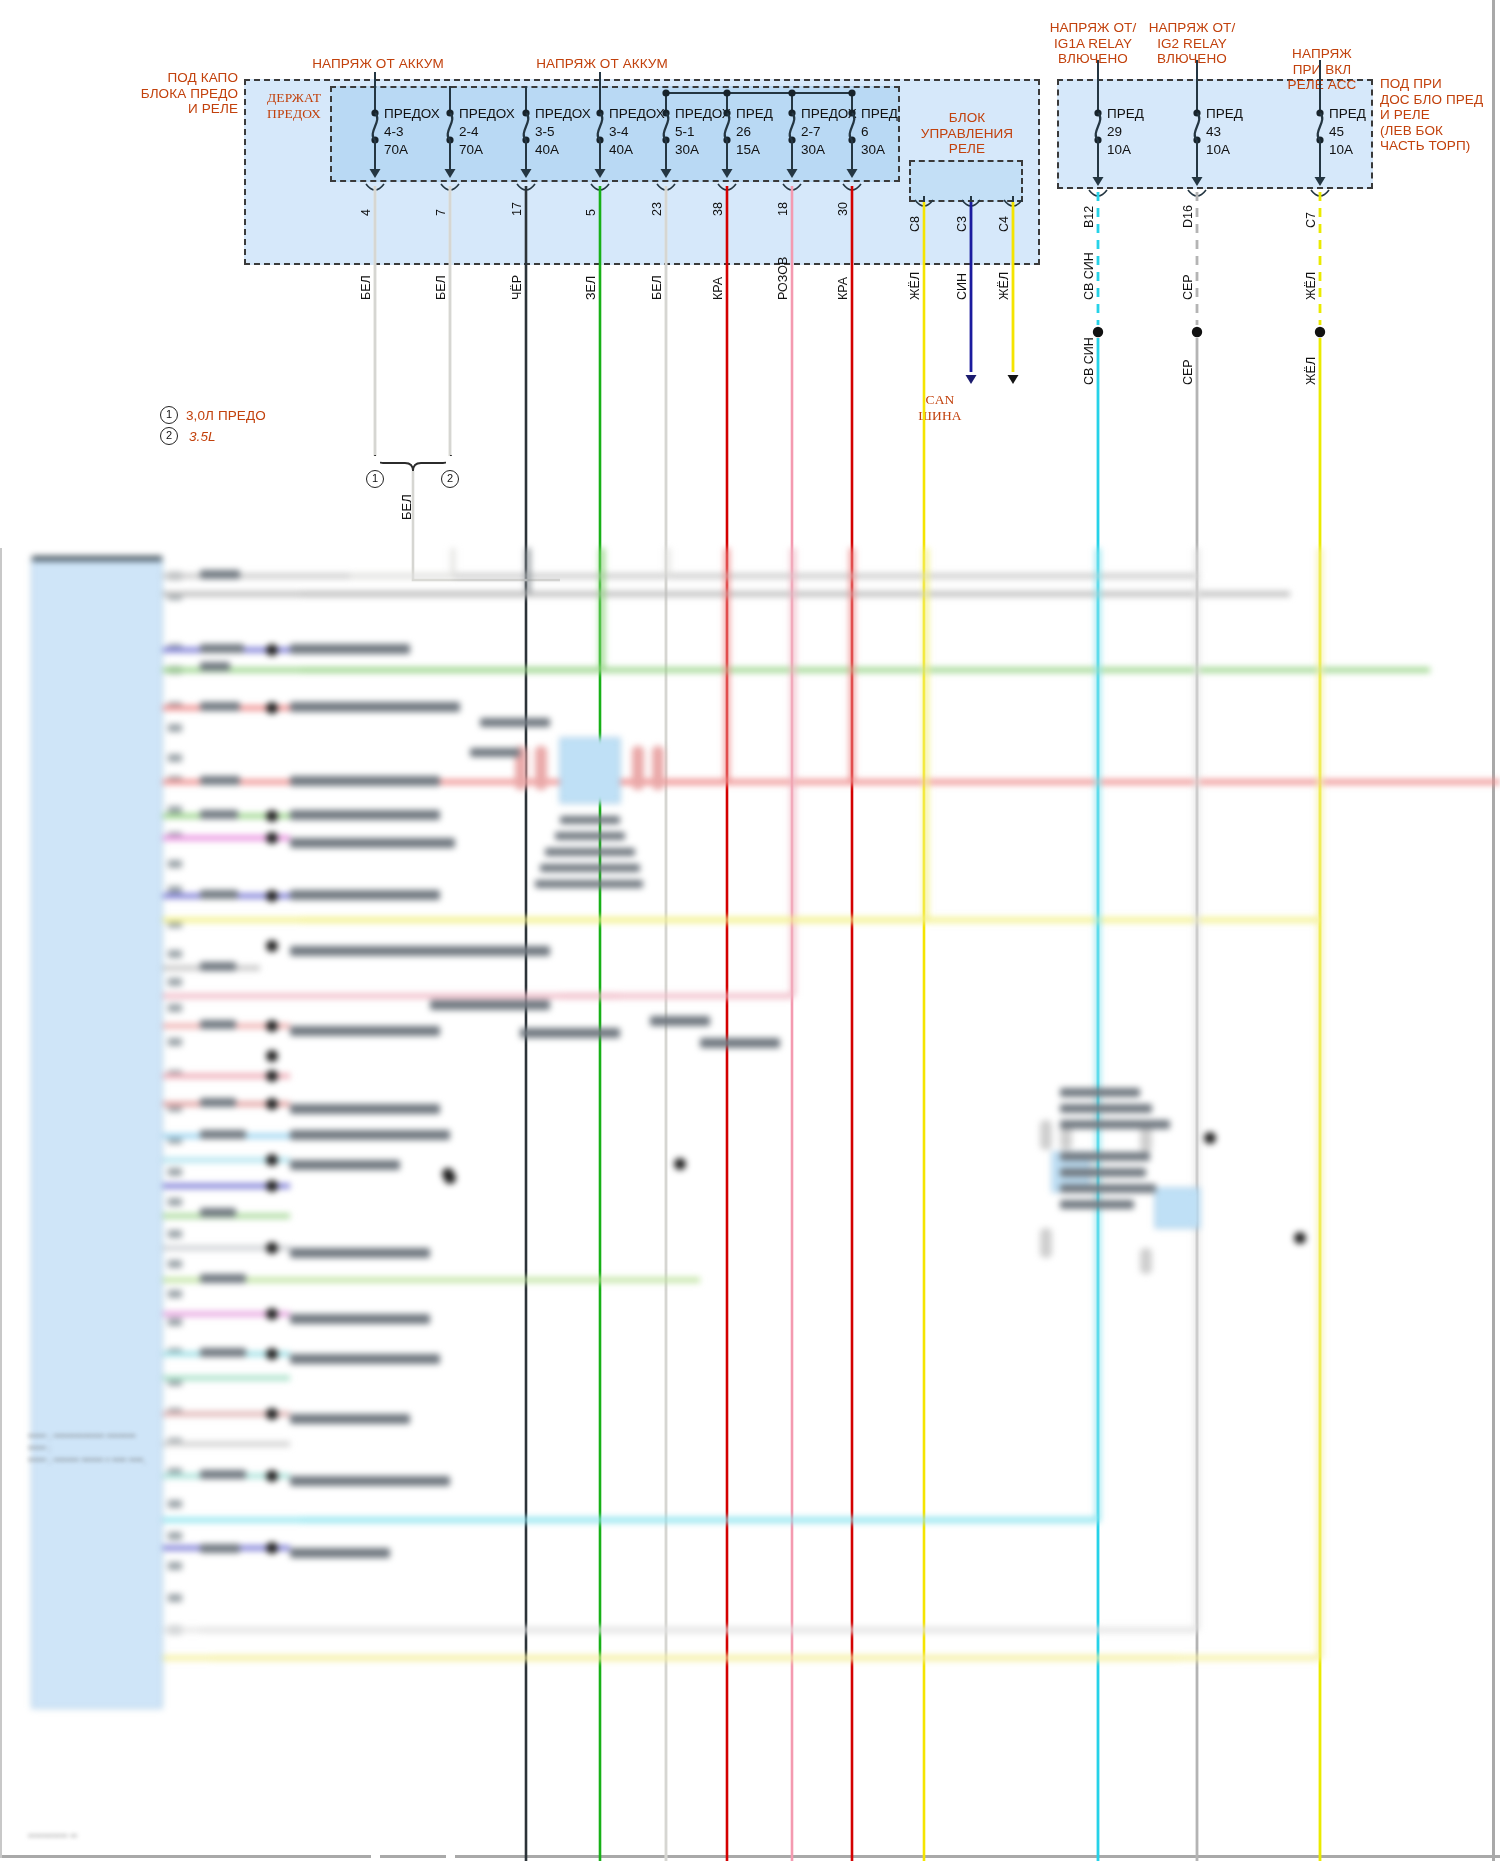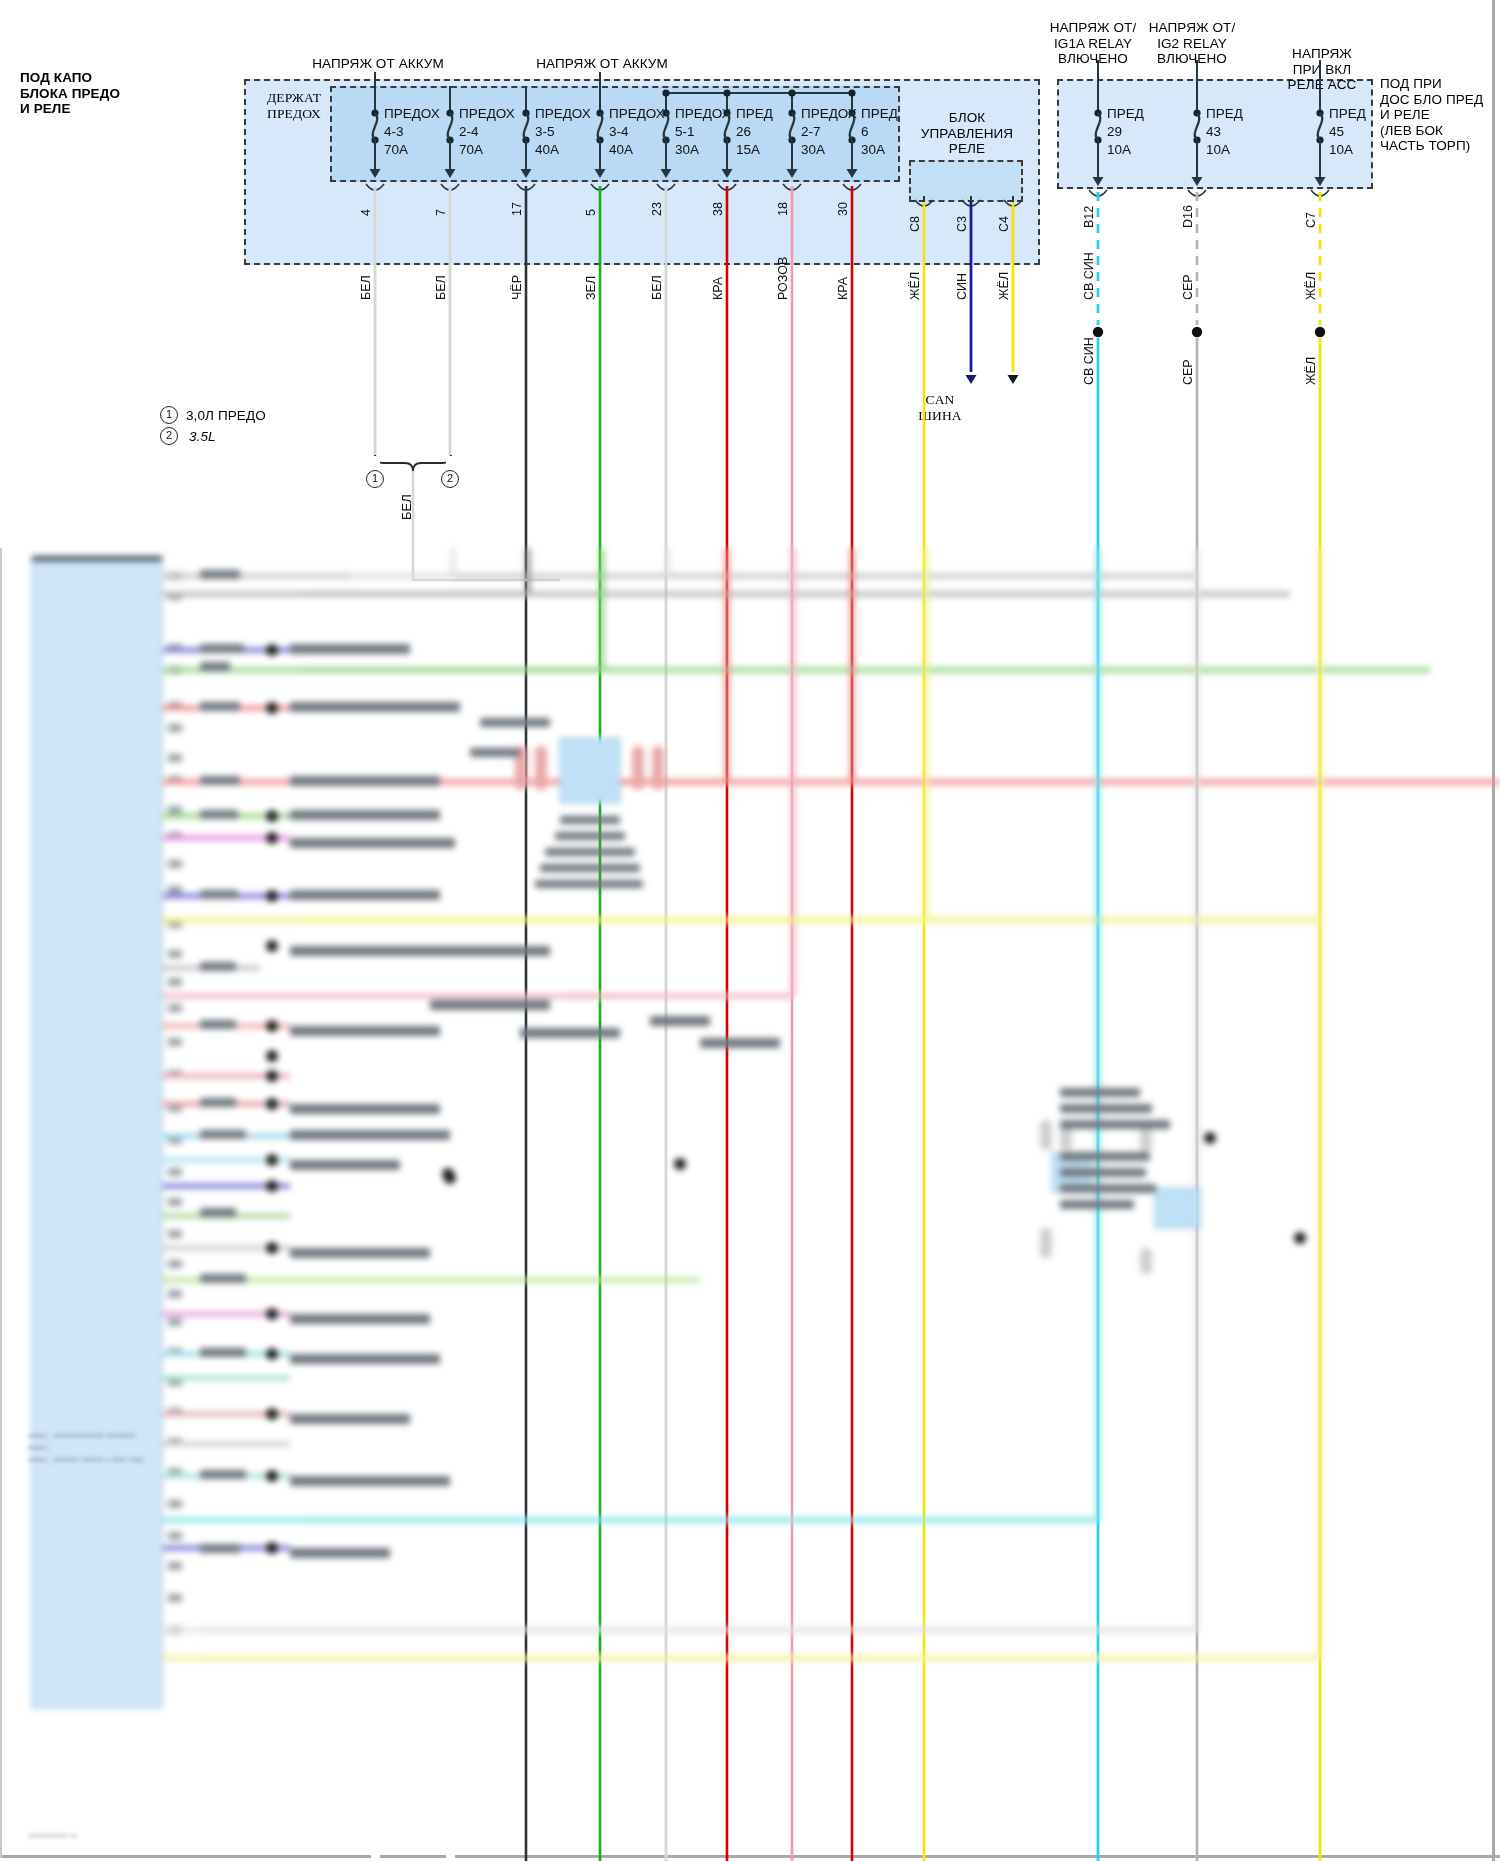--- a/index.html
+++ b/index.html
@@ -1,20 +1,20 @@
 <!DOCTYPE html>
 <html><head>
 <meta charset="utf-8">
 <style>
   html,body{margin:0;padding:0;background:#ffffff;}
   body{font-family:"Liberation Sans","DejaVu Sans",sans-serif;color:#1a1a1a;}
   #page{position:relative;width:1500px;height:1861px;overflow:hidden;background:#fff;}
-  .txt{position:absolute;font-size:13.5px;line-height:15.5px;letter-spacing:.1px;white-space:pre;color:#000000;}
+  .txt{position:absolute;font-size:13.5px;line-height:15.5px;letter-spacing:.1px;white-space:pre;color:#c2410c;}
   .txt.c{text-align:center;}
-  .txt.r{font-weight:bold;}
+  .txt.r{text-align:right;}
   .vtxt{position:absolute;font-size:13px;line-height:13px;white-space:nowrap;
         transform-origin:0 0;transform:rotate(-90deg);color:#111;}
 
   
   .dashbox{position:absolute;border:2px dashed #3a3a3a;box-sizing:border-box;}
   .fill-l{background:#d6e8fa;}
   .fill-m{background:#b9d9f4;}
   .fill-d{background:#c3dff6;}
 
   .cnum{position:absolute;width:16px;height:16px;border:1.3px solid #222;border-radius:50%;

